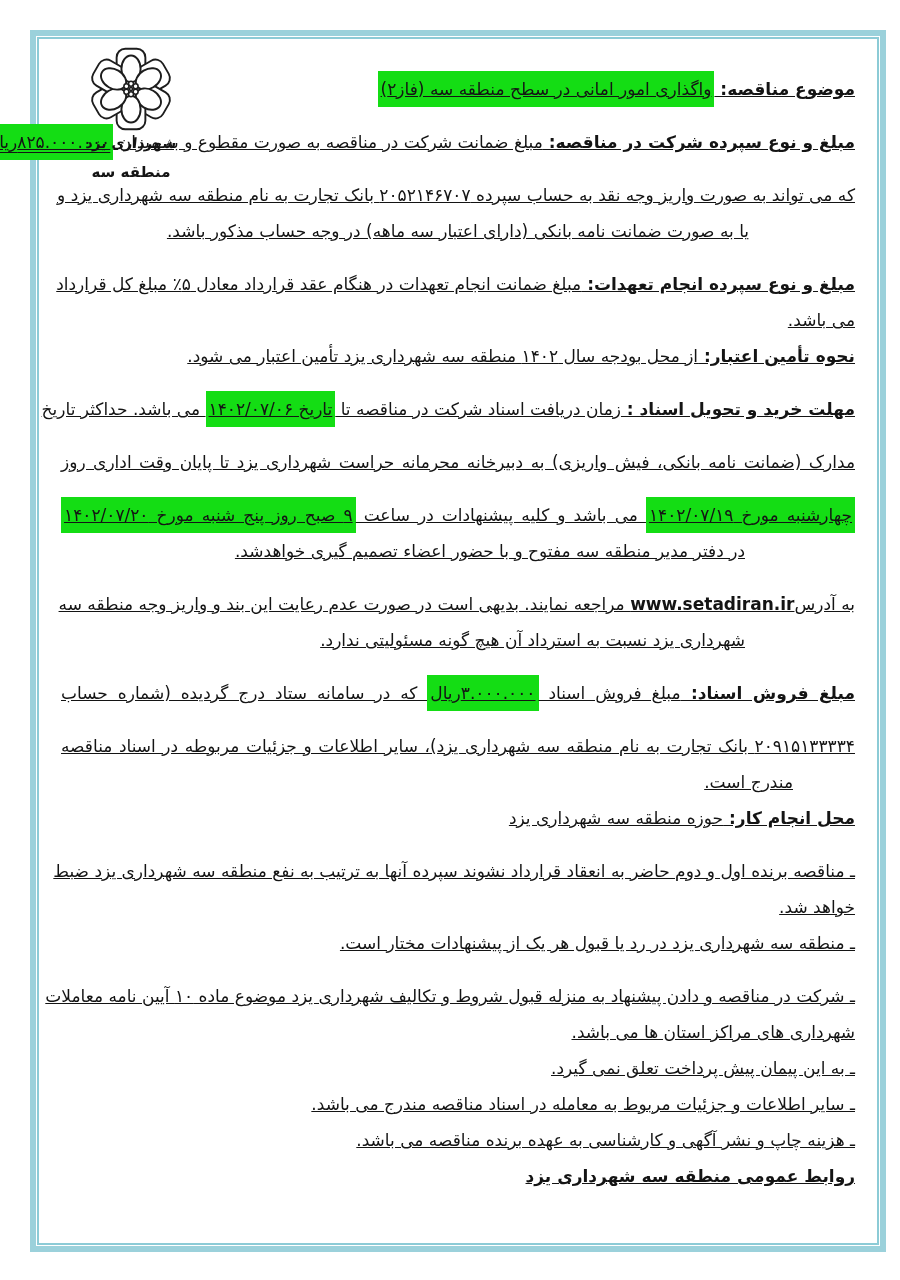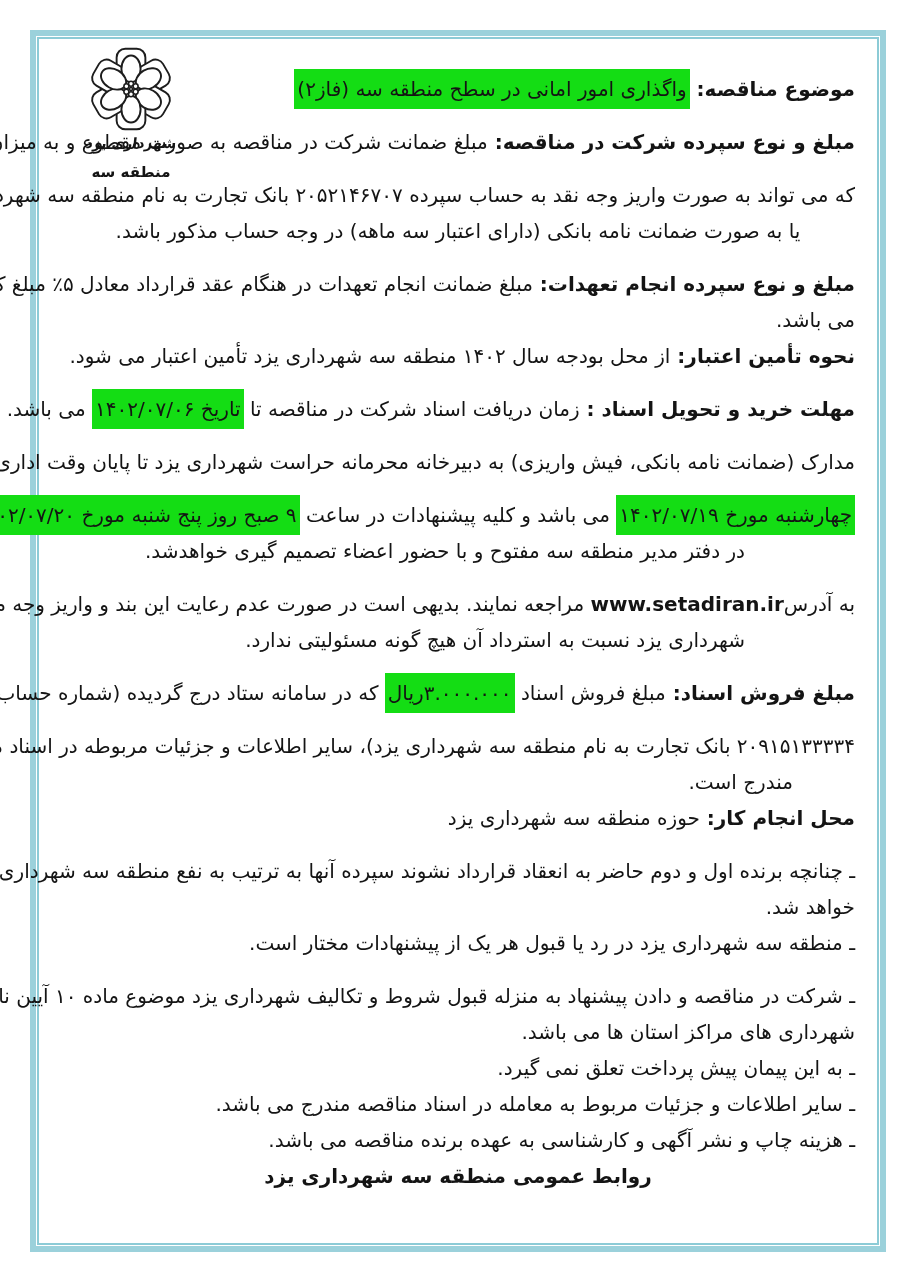--- a/index.html
+++ b/index.html
@@ -18,25 +18,25 @@
   .titles{text-align:center;padding-top:16px;direction:rtl;}
   .doc-title{display:inline-block;font-weight:bold;font-size:20px;
         text-decoration:underline;text-underline-offset:5px;}
   .subtitle-wrap{text-align:center;margin-top:12px;}
   .doc-subtitle{display:inline-block;direction:rtl;background:var(--hl,#14dd14);
         font-weight:bold;font-size:21px;padding:8px 12px;}
   .doc-subtitle span{text-decoration:underline;text-underline-offset:4px;}
 
   
   .doc-body{direction:rtl;margin-top:26px;padding:0 2px;}
-  .line{height:36px;line-height:36px;font-size:20px;white-space:nowrap;}
+  .line{height:36px;line-height:36px;font-size:17px;white-space:nowrap;text-decoration:underline;}
   .line.justify{text-align:justify;text-align-last:justify;margin-top:17px;}
   .line.right{text-align:right;}
   .line.center{text-align:center;}
-  .line.left{text-align:center;}
+  .line.left{text-align:right;}
   .run.b{font-weight:bold;}
   .run.hl{background:var(--hl,#14dd14);padding:8px 3px;}
   .run.u{text-decoration:underline;text-underline-offset:4px;}
   .run.ltr{direction:ltr;unicode-bidi:embed;}
 </style>
 </head>
 <body>
 
 <div class="page">
   <div class="frame-outer">
@@ -89,21 +89,21 @@
             <div class="line justify"><span class="run b">مهلت خرید و تحویل اسناد : </span><span class="run">زمان دریافت اسناد شرکت در مناقصه تا </span><span class="run hl">تاریخ ۱۴۰۲/۰۷/۰۶</span><span class="run"> می باشد. حداکثر تاریخ</span></div>
             <div class="line justify"><span class="run">مدارک (ضمانت نامه بانکی، فیش واریزی) به دبیرخانه محرمانه حراست شهرداری یزد تا پایان وقت اداری روز</span></div>
             <div class="line justify"><span class="run hl">چهارشنبه مورخ ۱۴۰۲/۰۷/۱۹</span><span class="run"> می باشد و کلیه پیشنهادات در ساعت </span><span class="run hl">۹ صبح  روز پنج شنبه مورخ  ۱۴۰۲/۰۷/۲۰</span></div>
             <div class="line right" style="padding-right: 110px;"><span class="run">در دفتر مدیر منطقه سه مفتوح و با حضور اعضاء تصمیم گیری خواهدشد.</span></div>
             <div class="line justify"><span class="run">به آدرس</span><span class="run b ltr" dir="ltr">www.setadiran.ir</span><span class="run"> مراجعه نمایند. بدیهی است در صورت عدم رعایت این بند و واریز وجه منطقه سه</span></div>
             <div class="line right" style="padding-right: 110px;"><span class="run">شهرداری یزد نسبت به استرداد آن هیچ گونه مسئولیتی ندارد.</span></div>
             <div class="line justify"><span class="run b">مبلغ فروش اسناد: </span><span class="run">مبلغ فروش اسناد </span><span class="run hl">۳.۰۰۰.۰۰۰ریال</span><span class="run"> که در سامانه ستاد درج گردیده (شماره حساب</span></div>
             <div class="line justify"><span class="run">۲۰۹۱۵۱۳۳۳۳۴ بانک تجارت به نام منطقه سه شهرداری یزد)، سایر اطلاعات و جزئیات مربوطه در اسناد مناقصه</span></div>
             <div class="line right" style="padding-right: 62px;"><span class="run">مندرج است.</span></div>
             <div class="line right"><span class="run b">محل انجام کار: </span><span class="run">حوزه منطقه سه شهرداری یزد</span></div>
-            <div class="line justify"><span class="run">ـ چنانچه برنده اول و دوم حاضر به انعقاد قرارداد نشوند سپرده آنها به ترتیب به نفع منطقه سه شهرداری یزد ضبط</span></div>
+            <div class="line justify"><span class="run">ـ مناقصه برنده اول و دوم حاضر به انعقاد قرارداد نشوند سپرده آنها به ترتیب به نفع منطقه سه شهرداری یزد ضبط</span></div>
             <div class="line right"><span class="run">خواهد شد.</span></div>
             <div class="line right"><span class="run">ـ منطقه سه شهرداری یزد در رد یا قبول هر یک از پیشنهادات مختار است.</span></div>
             <div class="line justify"><span class="run">ـ شرکت در مناقصه و دادن پیشنهاد به منزله قبول شروط و تکالیف شهرداری یزد موضوع ماده ۱۰ آیین نامه معاملات</span></div>
             <div class="line right"><span class="run">شهرداری های مراکز استان ها می باشد.</span></div>
             <div class="line right"><span class="run">ـ به این پیمان پیش پرداخت تعلق نمی گیرد.</span></div>
             <div class="line right"><span class="run">ـ سایر اطلاعات و جزئیات مربوط به معامله در اسناد مناقصه مندرج می باشد.</span></div>
             <div class="line right"><span class="run">ـ هزینه چاپ و نشر آگهی و کارشناسی به عهده برنده مناقصه می باشد.</span></div>
             <div class="line left"><span class="run b">روابط عمومی منطقه سه شهرداری یزد</span></div>
           </div>
 

